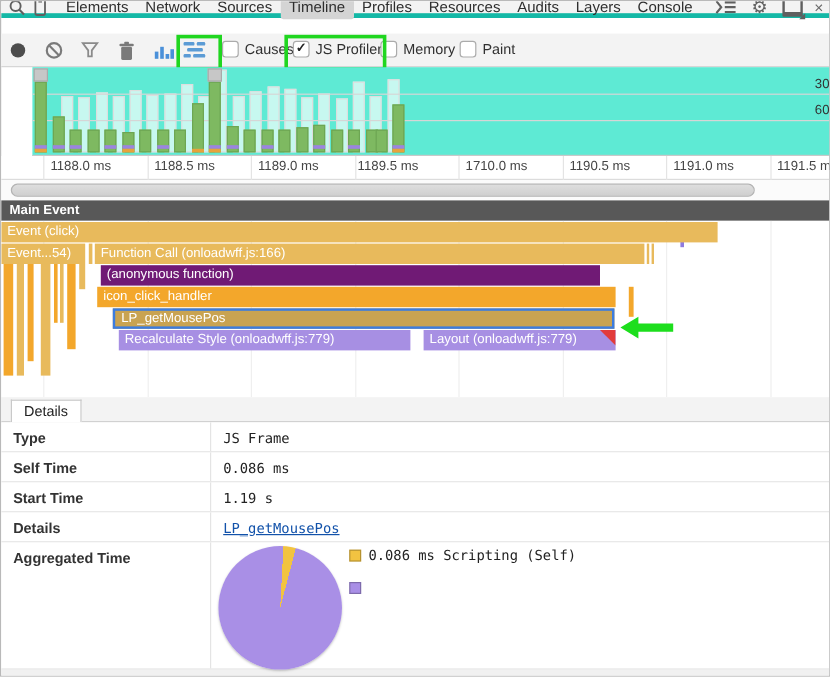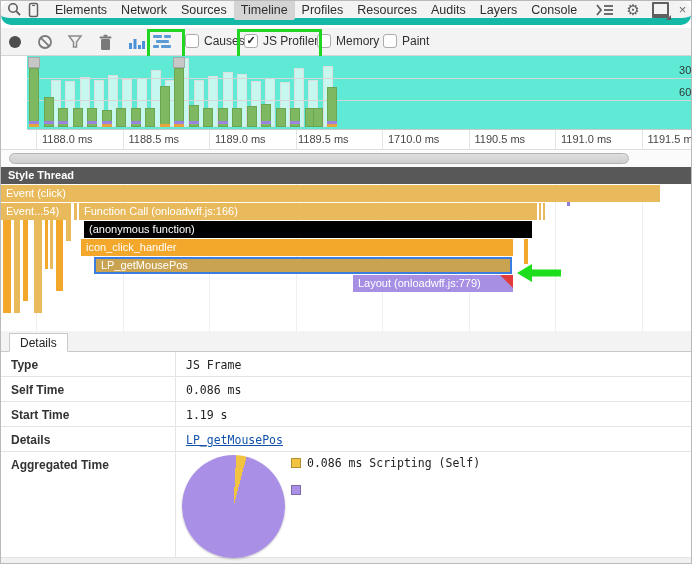--- a/index.html
+++ b/index.html
@@ -1,22 +1,22 @@
 <!DOCTYPE html>
 <html><head>
 <meta charset="utf-8">
 <style>
   html,body{margin:0;padding:0;background:#e8e8e8;}
   #app{position:relative;width:692px;height:564px;background:#fff;
        font-family:"Liberation Sans",sans-serif;overflow:hidden;
        border:1px solid #b9b9b9;box-sizing:border-box;}
   .abs{position:absolute;}
   
-  #toolbar-top{left:0;top:0;width:100%;height:24px;background:#f3f3f3;
-    border-bottom:7px solid #14b8a6;display:flex;align-items:center;box-sizing:border-box;border-radius:10px;}
+  #toolbar-top{left:0;top:0;width:100%;height:14px;background:#f3f3f3;
+    border-bottom:4px solid #14b8a6;display:flex;align-items:center;box-sizing:border-box;}
   .tt-icon{width:22px;height:18px;display:flex;align-items:center;justify-content:center;margin-left:6px;}
   .tab{padding:3px 7px;font-size:12.5px;color:#2e2e2e;white-space:nowrap;cursor:default;}
   .tab.active{background:#d4d4d4;border-radius:2px;}
   #tt-right{margin-left:auto;display:flex;align-items:center;margin-right:6px;}
   .rt-icon{margin-left:12px;color:#5f5f5f;display:flex;align-items:center;}
   #gear-glyph{font-size:15px;color:#5f5f5f;}
   #dock-glyph{width:13px;height:10px;border:2px solid #5f5f5f;border-bottom:4px solid #5f5f5f;
     border-radius:1px;position:relative;box-sizing:content-box;}
   #dock-corner{position:absolute;right:-4px;bottom:-6px;width:0;height:0;
     border-left:5px solid transparent;border-bottom:5px solid #5f5f5f;}
@@ -312,21 +312,21 @@
       <div class="ruler-tick" style="left: 554px;"></div>
       <div class="ruler-label" style="left: 560px;">1191.0 ms</div>
       <div class="ruler-tick" style="left: 640.5px;"></div>
       <div class="ruler-label" style="left: 646.5px;">1191.5 ms</div>
     </div>
 
   <div class="abs" id="scroll-area">
     <div class="abs" id="scroll-thumb"></div>
   </div>
 
-  <div class="abs" id="main-thread">Style Thread</div>
+  <div class="abs" id="main-thread">Main Event</div>
 
   <div class="abs" id="flame">
       <div class="fgrid" style="left: 640.5px;"></div>
       <div class="fgrid" style="left: 554px;"></div>
       <div class="fgrid" style="left: 467.5px;"></div>
       <div class="fgrid" style="left: 381px;"></div>
       <div class="fgrid" style="left: 294.5px;"></div>
       <div class="fgrid" style="left: 208px;"></div>
       <div class="fgrid" style="left: 121.5px;"></div>
       <div class="fgrid" style="left: 35px;"></div>
@@ -339,26 +339,27 @@
       <div class="stripe" style="left: 33px; top: 36px; width: 8px; height: 93px; background: rgb(232, 186, 92);"></div>
       <div class="stripe" style="left: 44px; top: 36px; width: 3px; height: 49px; background: rgb(243, 167, 43);"></div>
       <div class="stripe" style="left: 49px; top: 36px; width: 3px; height: 49px; background: rgb(232, 186, 92);"></div>
       <div class="stripe" style="left: 55px; top: 36px; width: 7px; height: 71px; background: rgb(243, 167, 43);"></div>
       <div class="stripe" style="left: 65px; top: 36px; width: 5px; height: 21px; background: rgb(232, 186, 92);"></div>
       <div class="ffrag" style="left: 566px; top: 1px; width: 2.5px; height: 21px; background: rgb(143, 124, 224);"></div>
       <div class="ffrag" style="left: 72.5px; top: 19px; width: 3px; height: 17px; background: rgb(232, 186, 92);"></div>
       <div class="ffrag" style="left: 537.5px; top: 19px; width: 2.5px; height: 17px; background: rgb(232, 186, 92);"></div>
       <div class="ffrag" style="left: 541.5px; top: 19px; width: 2.5px; height: 17px; background: rgb(232, 186, 92);"></div>
       <div class="ffrag" style="left: 523px; top: 55px; width: 3.5px; height: 25px; background: rgb(243, 167, 43);"></div>
-      <div class="fbar" style="left: 0px; top: 1px; width: 659px; background: rgb(232, 186, 92);">Event (click)</div>
+      <div class="fbar" style="left: 0px; top: 1px; width: 597px; background: rgb(232, 186, 92);">Event (click)</div>
       <div class="fbar" style="left: 0px; top: 19px; width: 70px; background: rgb(232, 186, 92);">Event...54)</div>
       <div class="fbar" style="left: 78px; top: 19px; width: 458px; background: rgb(232, 186, 92);">Function Call (onloadwff.js:166)</div>
-      <div class="fbar" style="left: 83px; top: 37px; width: 448px; background: #000000;">(anonymous function)</div>
+      <div class="fbar" style="left: 83px; top: 37px; width: 416px; background: #701a75;">(anonymous function)</div>
       <div class="fbar" style="left: 80px; top: 55px; width: 432px; background: rgb(243, 167, 43);">icon_click_handler</div>
       <div class="fbar selected" style="left: 93px; top: 73px; width: 418px; background: rgb(201, 163, 81);">LP_getMousePos</div>
+      <div class="fbar" style="left: 98px; top: 91px; width: 243px; background: rgb(167, 143, 227);">Recalculate Style (onloadwff.js:779)</div>
       <div class="fbar" style="left: 352px; top: 91px; width: 160px; background: rgb(167, 143, 227);">Layout (onloadwff.js:779)<span class="warn-tri" style="border-top-color: rgb(226, 59, 59);"></span></div>
     </div>
 
   <div class="abs" id="details-tabbar">
     <div id="details-tab">Details</div>
   </div>
 
   <div class="abs" id="details-table">
       <div class="d-row" style="height: 25px;">
         <div class="d-label">Type</div>

